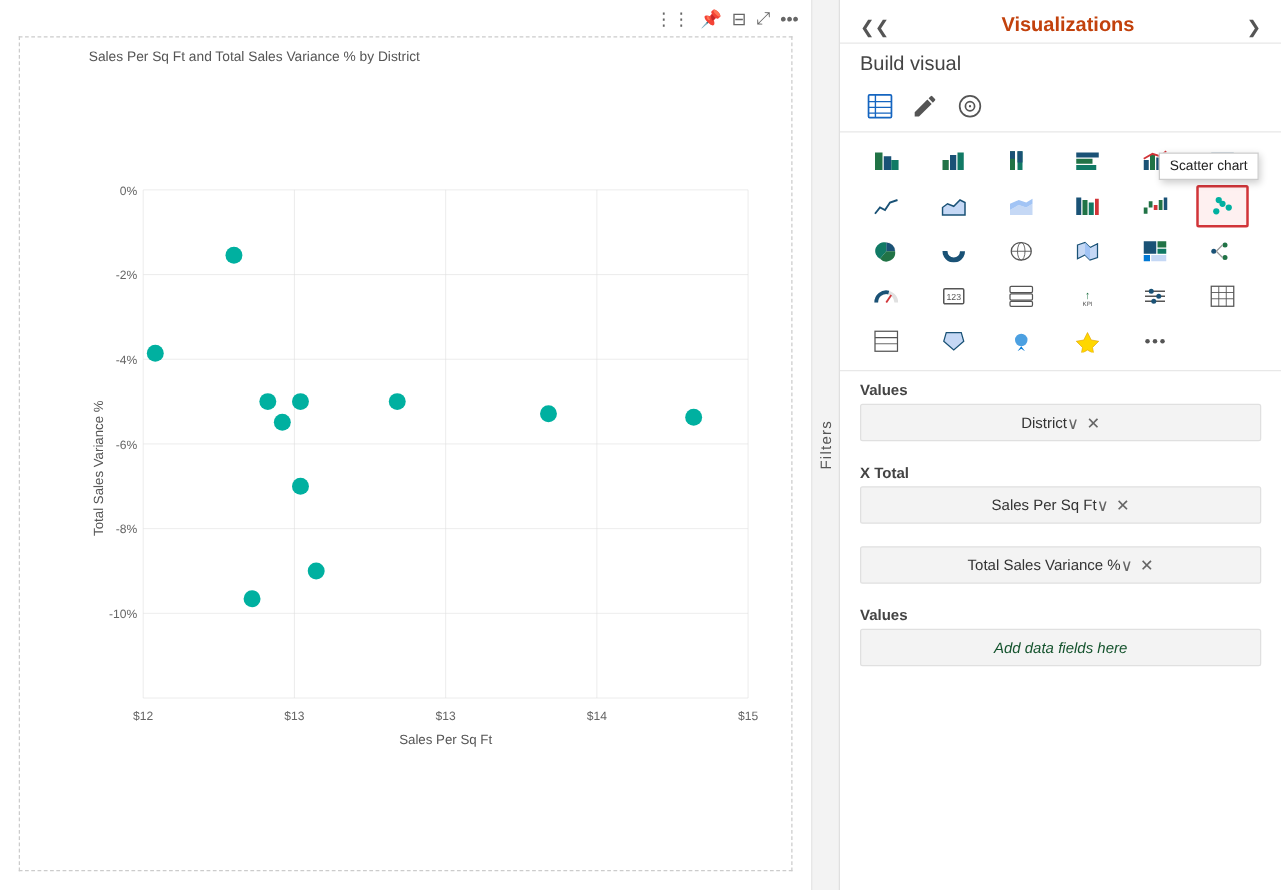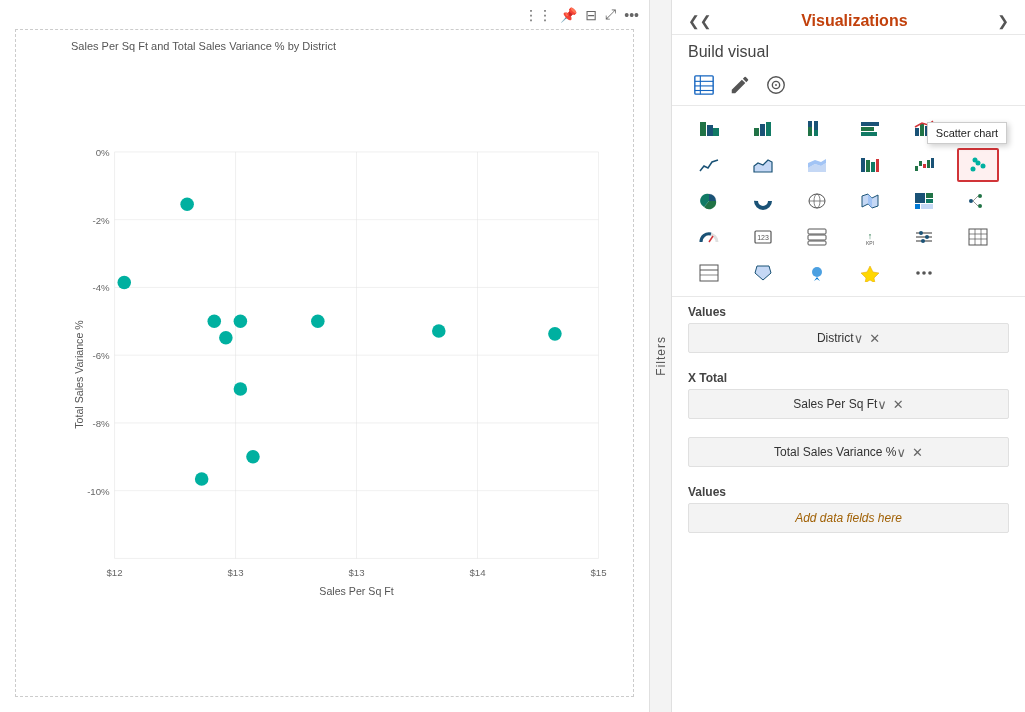--- a/index.html
+++ b/index.html
@@ -205,21 +205,21 @@
     }
 
     .field-well-action {
       font-size: 13px;
       color: #666;
       cursor: pointer;
     }
 
     .field-well-empty {
       font-size: 12px;
-      color: #a16207;
+      color: #14532d;
       font-style: italic;
     }
 
     
     .chart-svg {
       width: 100%;
       height: 100%;
     }
 
     .axis-label {

